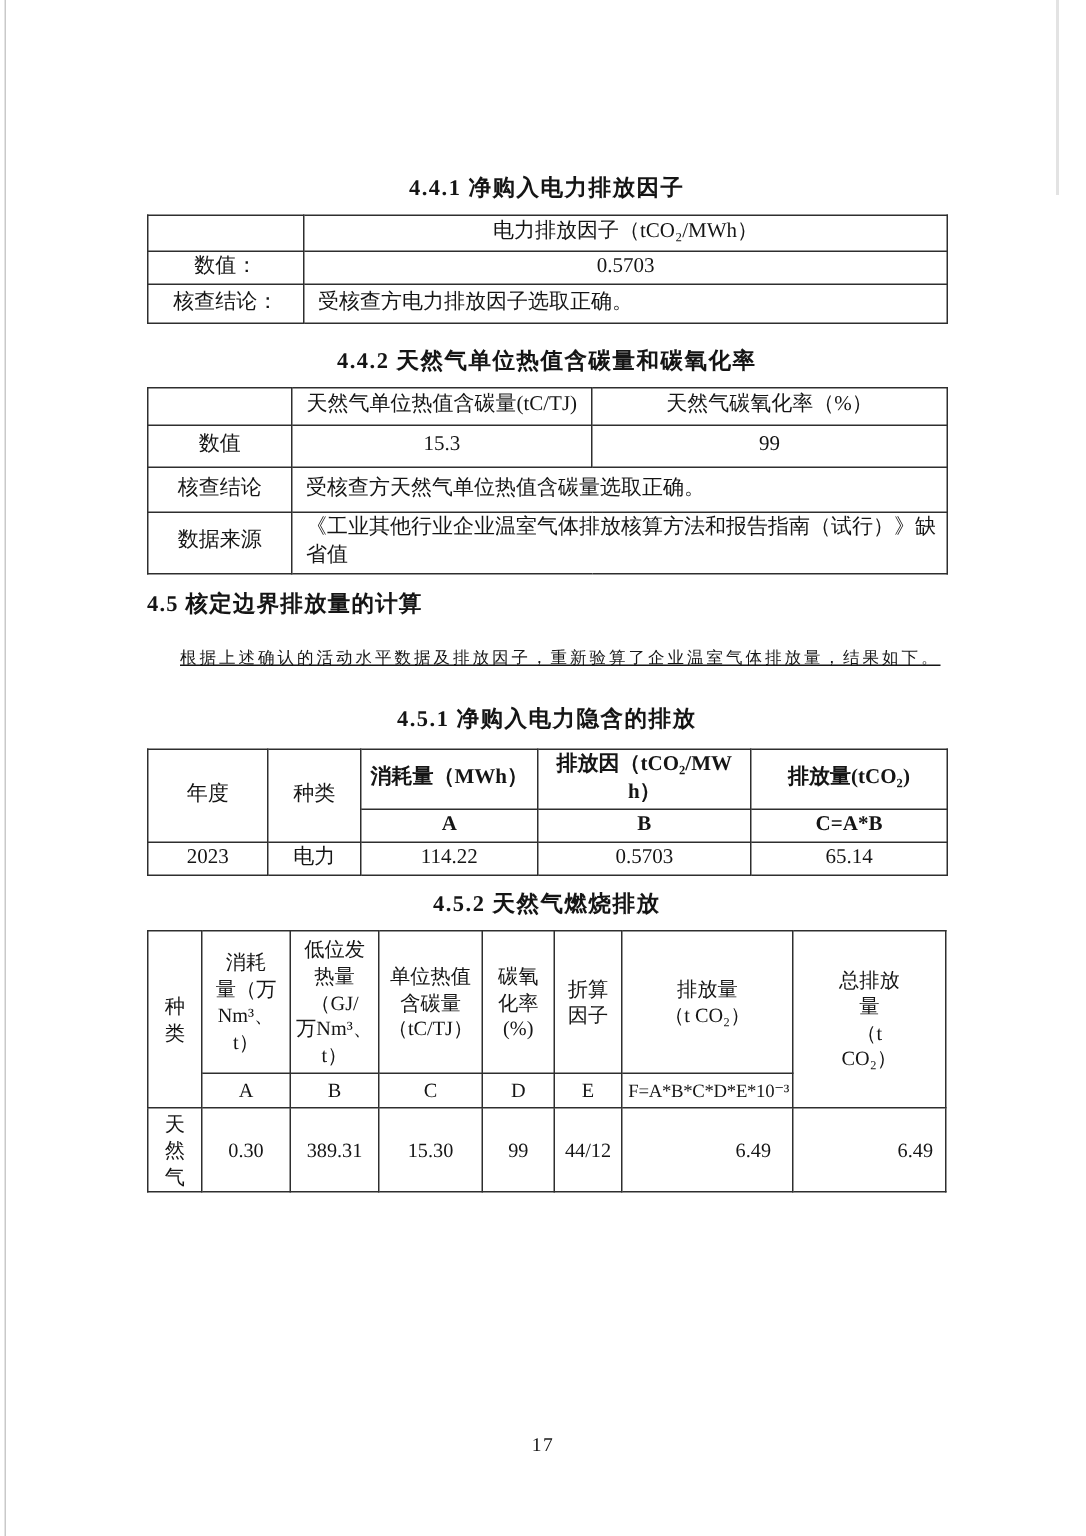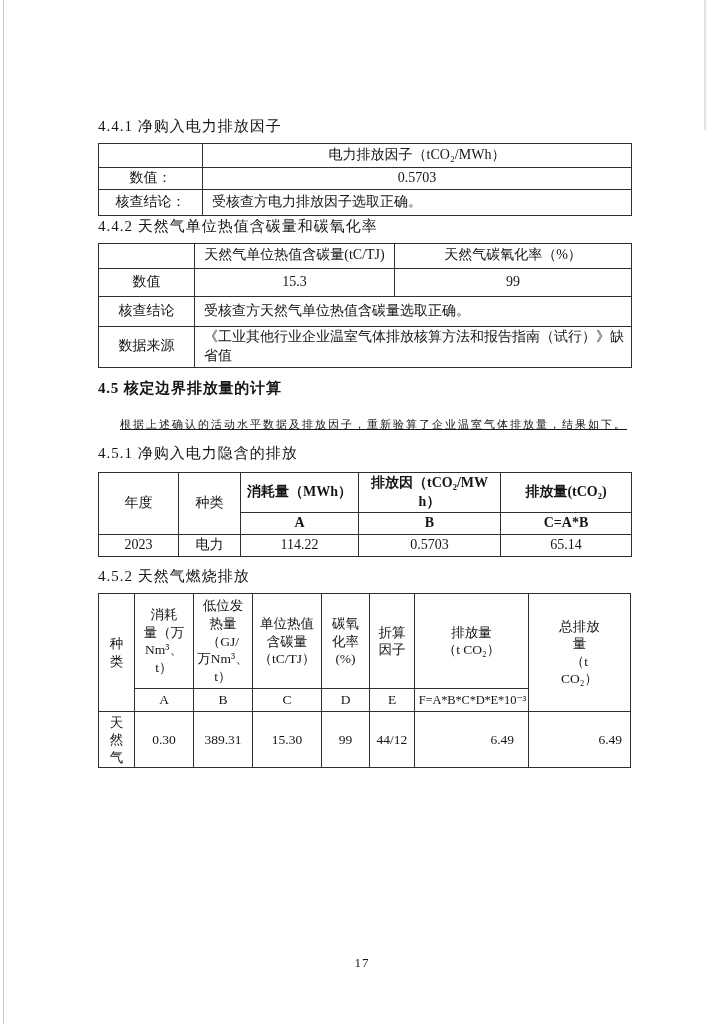--- a/index.html
+++ b/index.html
@@ -18,38 +18,38 @@
     position: absolute; left: 3px; top: 0; width: 1px; height: 100%;
     background: #c9c9c9;
   }
   .scan-edge-right {
     position: absolute; right: 18px; top: 0; width: 2px; height: 130px;
     background: #e3e3e3;
   }
   .content { position: absolute; left: 98px; top: 88px; width: 533px; }
 
   .h-main { font-size: 15px; font-weight: bold; letter-spacing: 0.8px; line-height: 20px; }
-  .h-sub  { font-size: 15px; font-weight: normal; letter-spacing: 1px; line-height: 20px; }
+  .h-sub  { font-size: 15px; font-weight: bold; letter-spacing: 1px; line-height: 20px; text-align: center; }
 
   .h441 { margin-top: 28px; }
   .t1   { margin-top: 7px; }
-  .h442 { }
+  .h442 { margin-top: 15px; }
   .t2   { margin-top: 7px; }
   .h45  { margin-top: 10px; }
   .para {
     margin-top: 7px;
     font-size: 11px;
     letter-spacing: 2px;
     line-height: 38px;
     text-indent: 2em;
     text-align: justify;
     word-break: break-all;
     text-decoration: underline;
   }
-  .h451 { }
+  .h451 { margin-top: 12px; }
   .t3   { margin-top: 9px; }
   .h452 { margin-top: 9px; }
   .t4   { margin-top: 7px; }
 
   table.tbl {
     border-collapse: collapse;
     table-layout: fixed;
     width: 533px;
     border: 1.5px solid #262626;
   }

